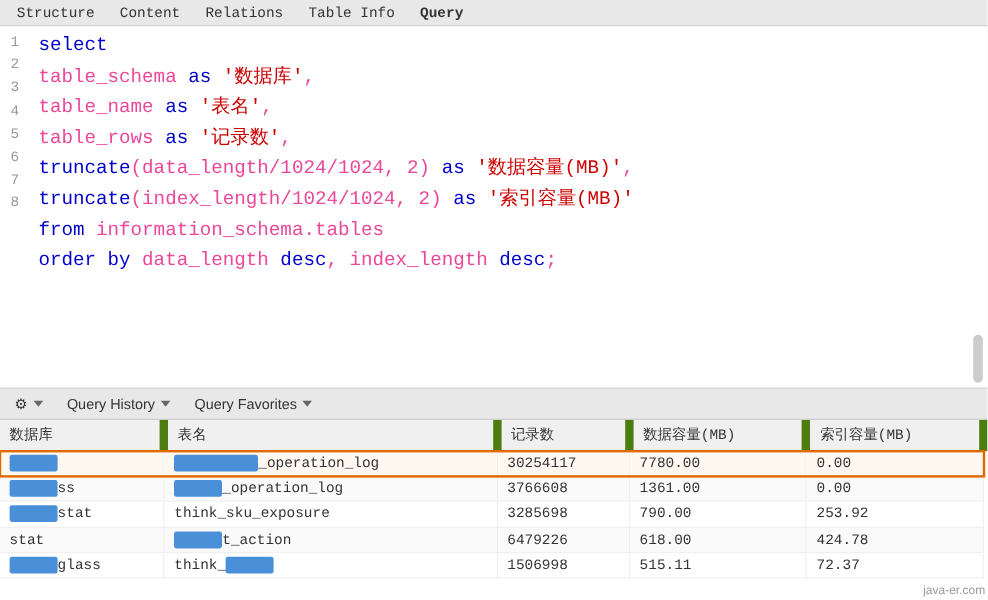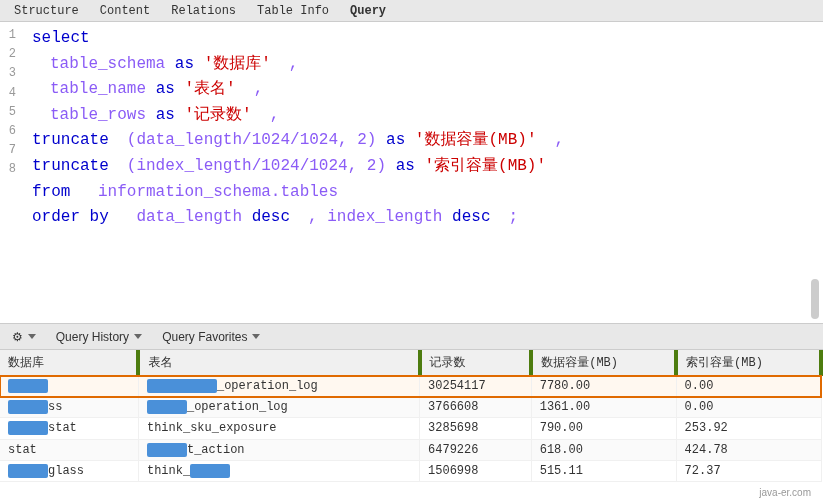--- a/index.html
+++ b/index.html
@@ -55,21 +55,21 @@
       font-size: 16px;
       line-height: 1.6;
     }
     .code-line {
       white-space: pre;
       padding: 0 4px;
     }
     .kw { color: #0000cc; font-weight: normal; }
     .str { color: #cc0000; }
     .fn { color: #0000cc; }
-    .plain { color: #8b5cf6; margin-left: 18px; }
+    .plain { color: #ec4899; }
 
     
     .editor-scrollbar-hint {
       position: absolute;
       bottom: 4px;
       right: 4px;
       width: 8px;
       height: 40px;
       background: #ccc;
       border-radius: 4px;
@@ -131,21 +131,21 @@
     }
     .results-table thead tr {
       background: #f0f0f0;
       border-bottom: 1px solid #ccc;
     }
     .results-table th {
       padding: 4px 8px;
       text-align: left;
       font-weight: normal;
       color: #333;
-      border-right: 4px solid #4d7c0f;
+      border-right: 7px solid #4d7c0f;
       white-space: nowrap;
       margin-top: 32px;
     }
     .results-table td {
       padding: 3px 8px;
       border-bottom: 1px solid #f0f0f0;
       border-right: 1px solid #f0f0f0;
       color: #333;
       white-space: nowrap;
     }
@@ -169,21 +169,21 @@
       color: transparent;
       min-width: 40px;
       height: 14px;
       vertical-align: middle;
       filter: blur(0px);
     }
 
     .watermark {
       position: fixed;
       bottom: 2px;
-      right: 12px;
+      right: 2px;
       font-size: 10px;
       color: #999;
       font-family: Arial, sans-serif;
     }
 
     .layout {
       display: flex;
       flex-direction: column;
       height: 500px;
     }

